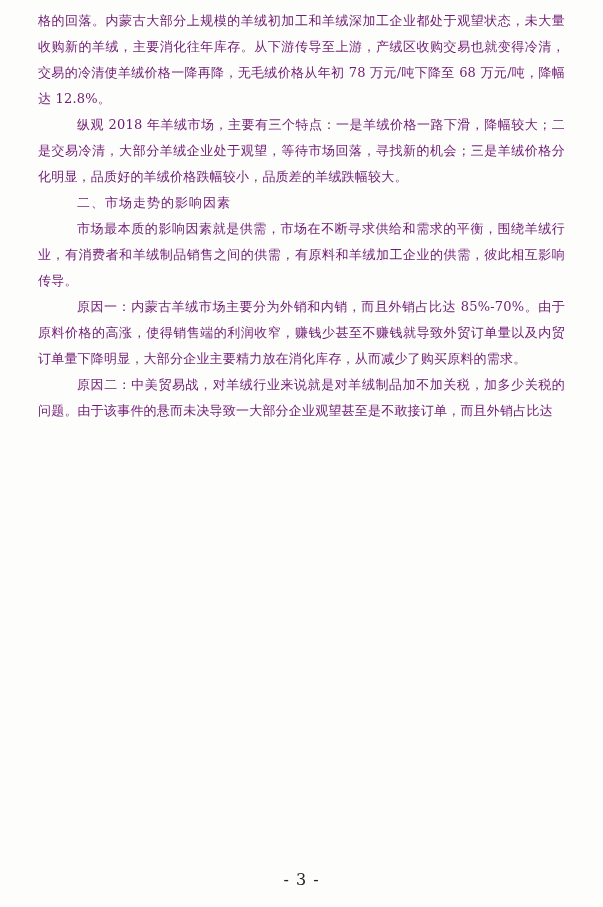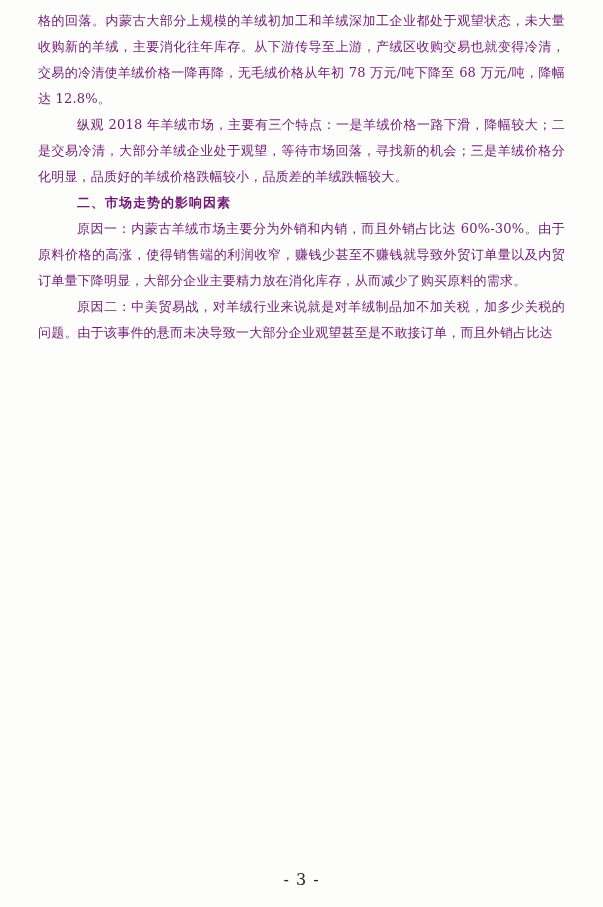--- a/index.html
+++ b/index.html
@@ -33,21 +33,21 @@
   p.para {
     margin: 0;
     text-indent: 0;
   }
   p.indent {
     text-indent: 39px;
   }
   p.heading {
     margin: 0;
     text-indent: 39px;
-    font-weight: bold;
+    font-weight: normal;
     letter-spacing: 1px;
   }
   .footer {
     position: absolute;
     left: 0;
     right: 0;
     bottom: 18px;
     text-align: center;
     font-size: 16px;
     color: #222;
@@ -56,17 +56,18 @@
   }
 </style>
 </head>
 <body>
 
 <div class="page">
   <div class="doc-body">
     <p class="para">格的回落。内蒙古大部分上规模的羊绒初加工和羊绒深加工企业都处于观望状态，未大量收购新的羊绒，主要消化往年库存。从下游传导至上游，产绒区收购交易也就变得冷清，交易的冷清使羊绒价格一降再降，无毛绒价格从年初 78 万元/吨下降至 68 万元/吨，降幅达 12.8%。</p>
     <p class="para indent">纵观 2018 年羊绒市场，主要有三个特点：一是羊绒价格一路下滑，降幅较大；二是交易冷清，大部分羊绒企业处于观望，等待市场回落，寻找新的机会；三是羊绒价格分化明显，品质好的羊绒价格跌幅较小，品质差的羊绒跌幅较大。</p>
     <p class="heading">二、市场走势的影响因素</p>
-    <p class="para indent">原因一：内蒙古羊绒市场主要分为外销和内销，而且外销占比达 60%-30%。由于原料价格的高涨，使得销售端的利润收窄，赚钱少甚至不赚钱就导致外贸订单量以及内贸订单量下降明显，大部分企业主要精力放在消化库存，从而减少了购买原料的需求。</p>
+    <p class="para indent">市场最本质的影响因素就是供需，市场在不断寻求供给和需求的平衡，围绕羊绒行业，有消费者和羊绒制品销售之间的供需，有原料和羊绒加工企业的供需，彼此相互影响传导。</p>
+    <p class="para indent">原因一：内蒙古羊绒市场主要分为外销和内销，而且外销占比达 85%-70%。由于原料价格的高涨，使得销售端的利润收窄，赚钱少甚至不赚钱就导致外贸订单量以及内贸订单量下降明显，大部分企业主要精力放在消化库存，从而减少了购买原料的需求。</p>
     <p class="para indent">原因二：中美贸易战，对羊绒行业来说就是对羊绒制品加不加关税，加多少关税的问题。由于该事件的悬而未决导致一大部分企业观望甚至是不敢接订单，而且外销占比达</p>
   </div>
   <div class="footer">- 3 -</div>
 </div>
 
 </body></html>

